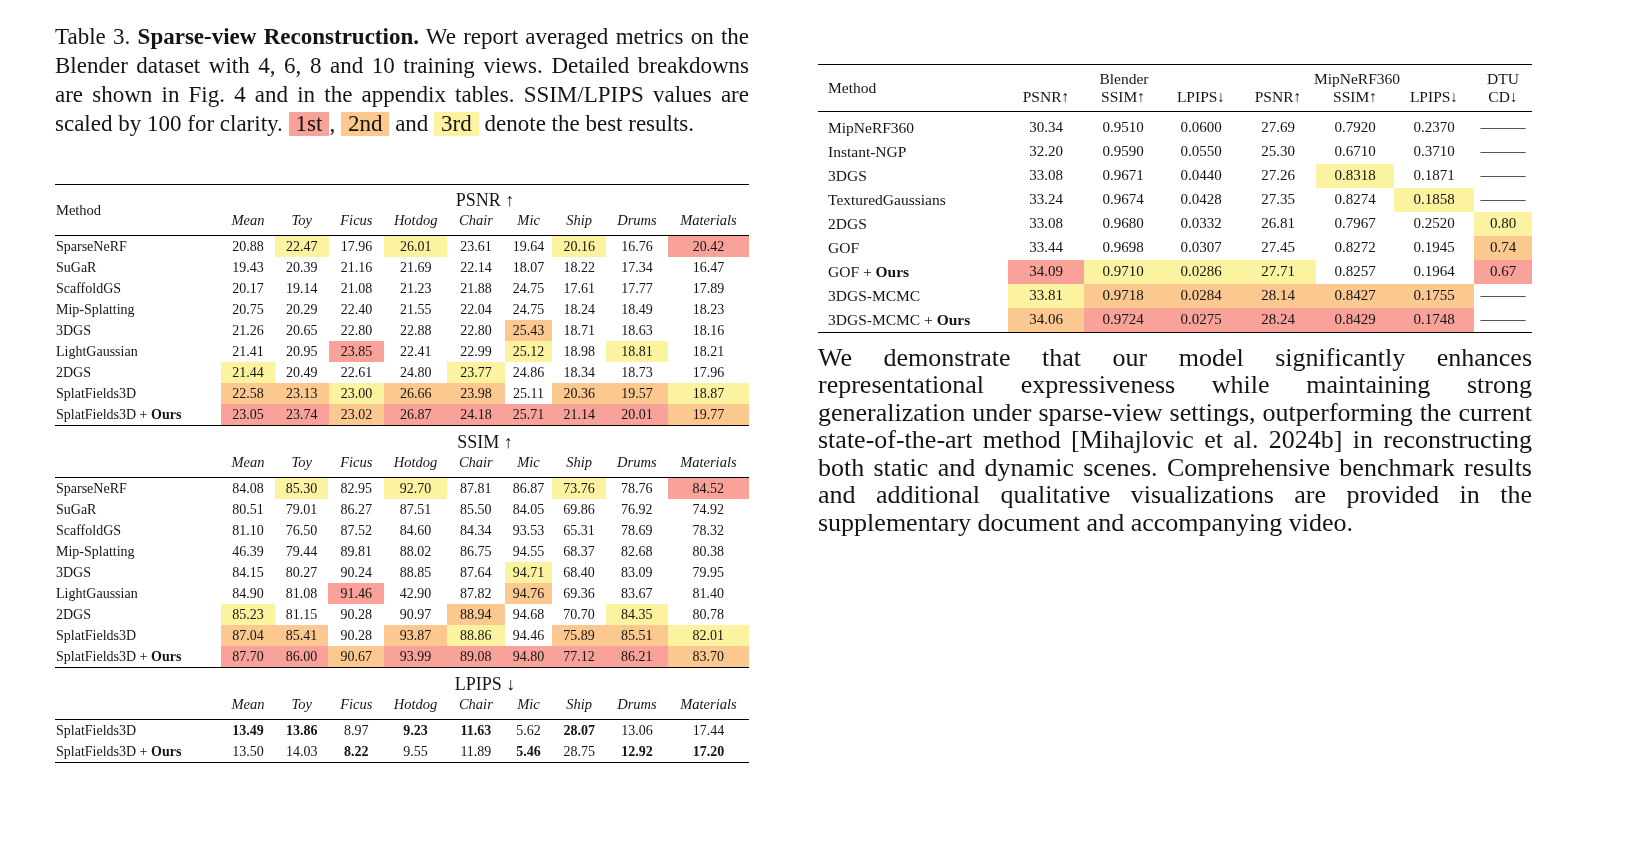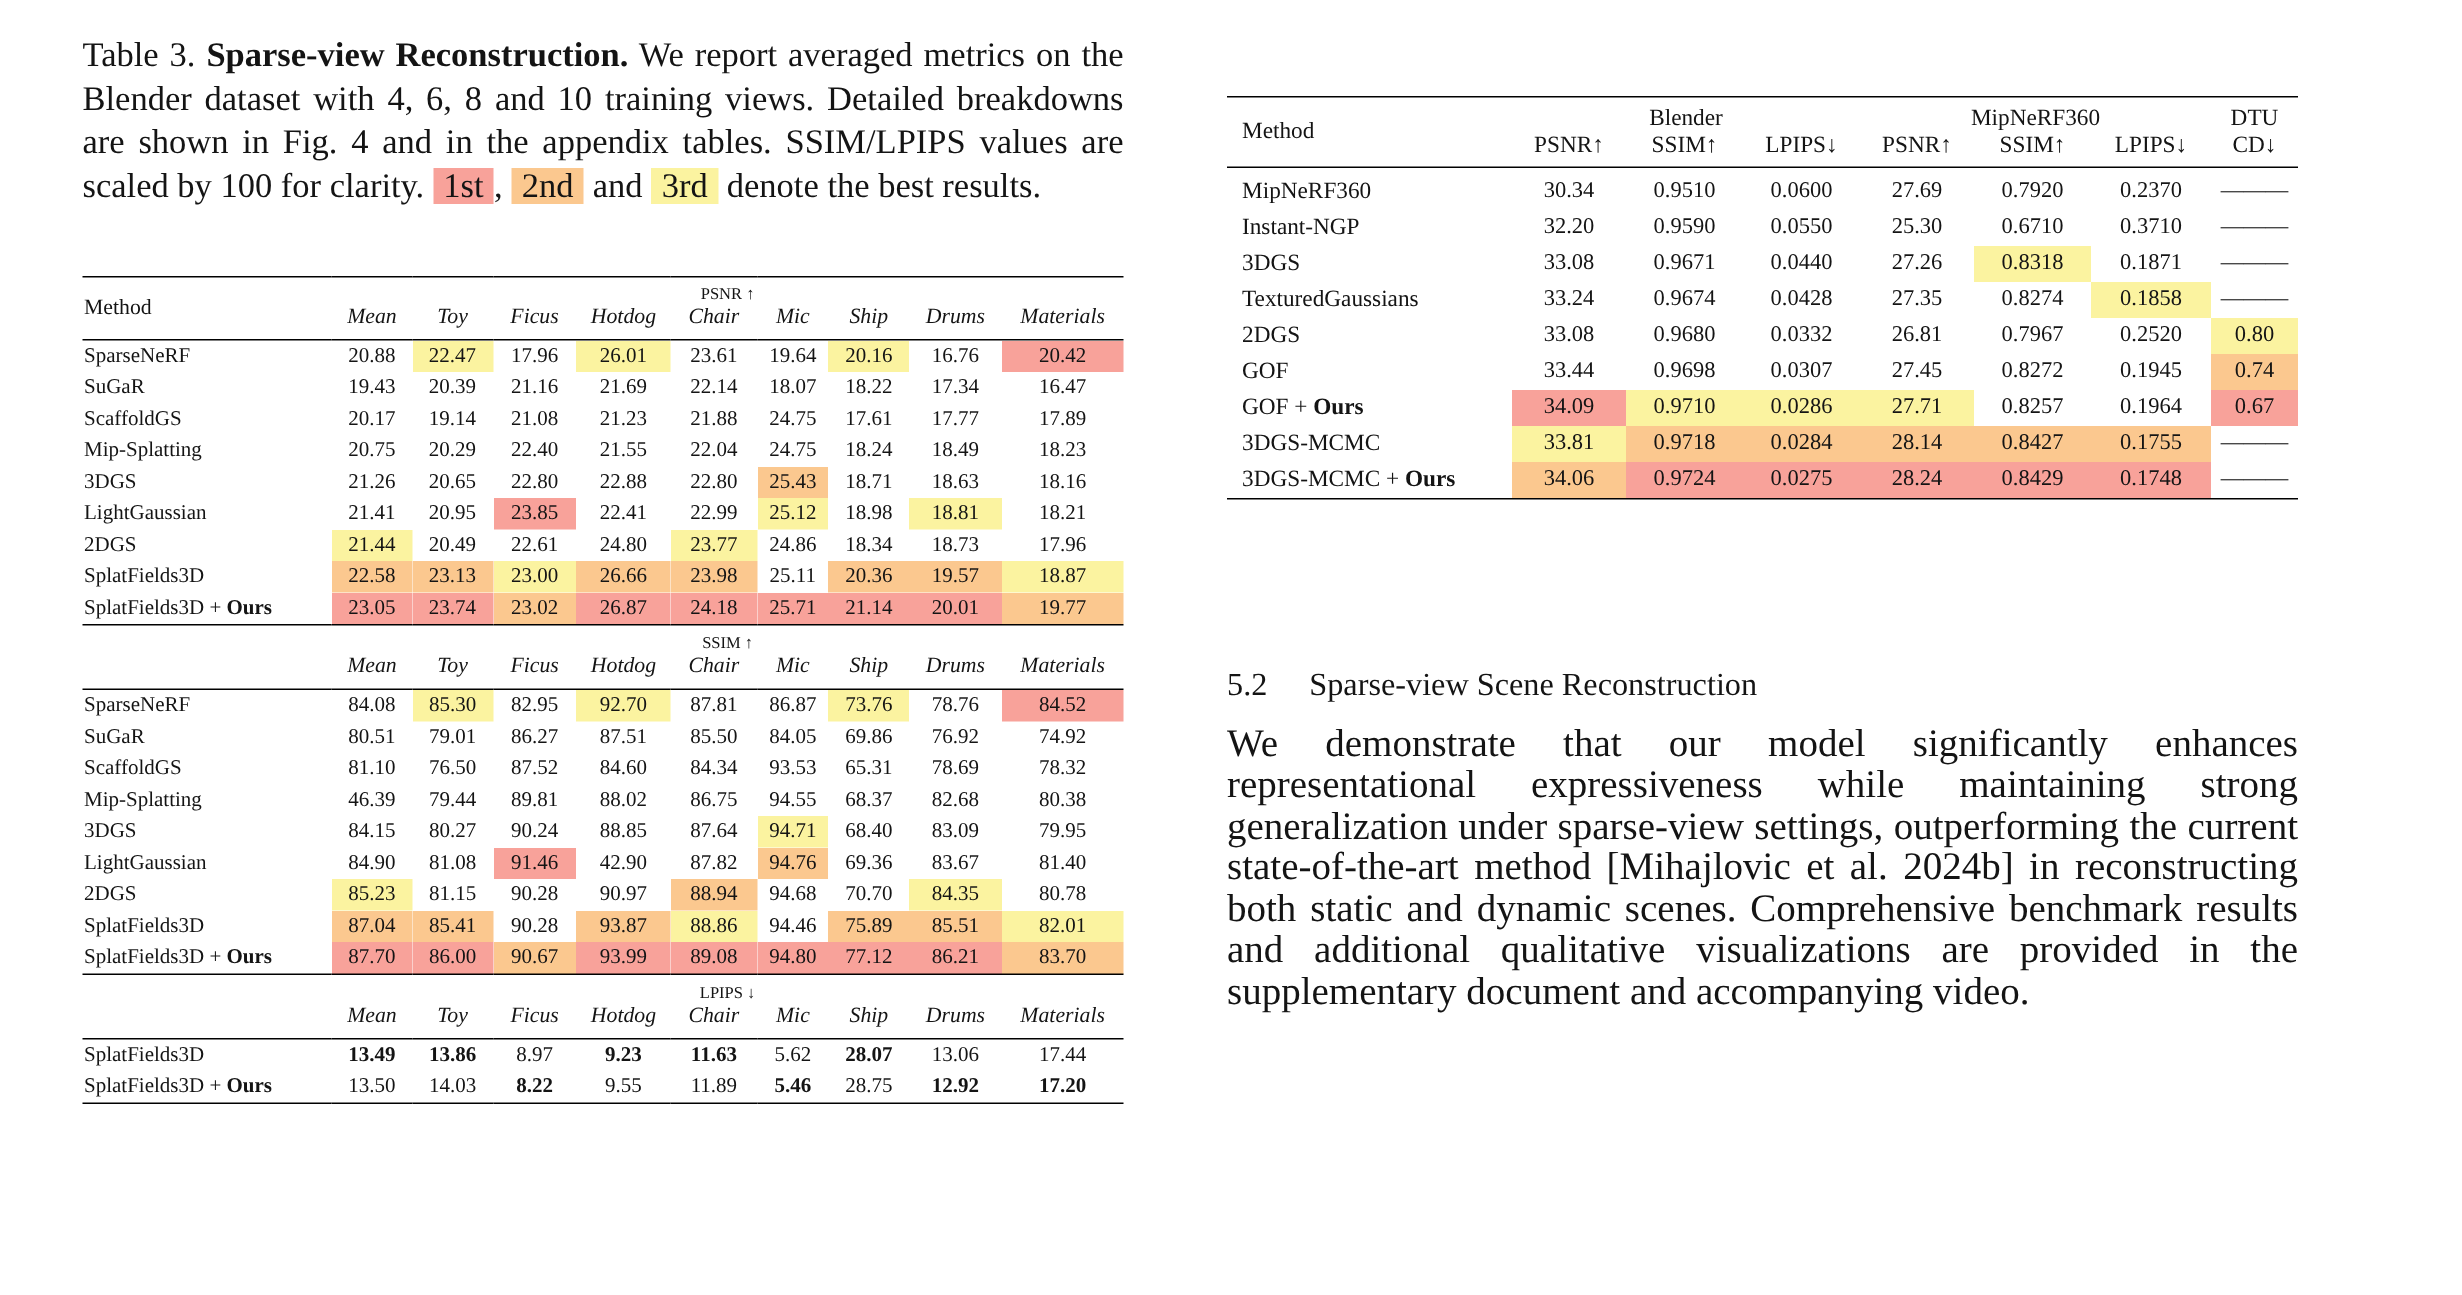--- a/index.html
+++ b/index.html
@@ -18,21 +18,21 @@
   .b2{background:var(--c2)}
   .b3{background:var(--c3)}
 
   table{border-collapse:collapse;table-layout:fixed}
   td{overflow:hidden;white-space:nowrap}
 
   
   .tbl3{width:694px;margin-top:1px;border-bottom:1px solid #000}
   .tbl3.first{margin-top:46px;border-top:1.5px solid #000}
   .tbl3.last{border-bottom:1.5px solid #000}
-  .tbl3 .metric{text-align:center;font-size:11px;padding:5px 0 0}
+  .tbl3 .metric{text-align:center;font-size:18px;padding:5px 0 0}
   .tbl3 .chead{text-align:center;font-style:italic;font-size:14.5px;padding:1px 0 6px;border-bottom:1px solid #000}
   .tbl3 .hmethod{vertical-align:middle;font-size:14.5px;border-bottom:1px solid #000}
   .tbl3 .num{font-size:14px;text-align:center;padding:3px 0 2px;line-height:16px}
   .tbl3 .method{font-size:14px;padding:3px 0 2px 1px;line-height:16px}
   .tbl3 tr:first-child .num{padding-top:6px}
 
   
   .tbl4{width:714px;margin-top:42px;border-top:1.5px solid #000;border-bottom:1.5px solid #000}
   .tbl4 .group{text-align:center;font-size:15.5px;padding:5px 0 0}
   .tbl4 .chead4{text-align:center;font-size:15.5px;padding:0 0 5px;border-bottom:1px solid #000}
@@ -519,15 +519,14 @@
             <td class="num m1">0.0275</td>
             <td class="num m1">28.24</td>
             <td class="num m1">0.8429</td>
             <td class="num m1">0.1748</td>
             <td class="num ">———</td>
           </tr>
         </tbody>
       </table>
     </div>
 
-  <h2 class="sec-heading"><span class="sec-num">5.2</span><span>Sparse-view Scene Reconstruction</span></h2>
   <p class="body-text">We demonstrate that our model significantly enhances representational expressiveness while maintaining strong generalization under sparse-view settings, outperforming the current state-of-the-art method [Mihajlovic et al. 2024b] in reconstructing both static and dynamic scenes. Comprehensive benchmark results and additional qualitative visualizations are provided in the supplementary document and accompanying video.</p>
 </div>
 
 </body></html>

